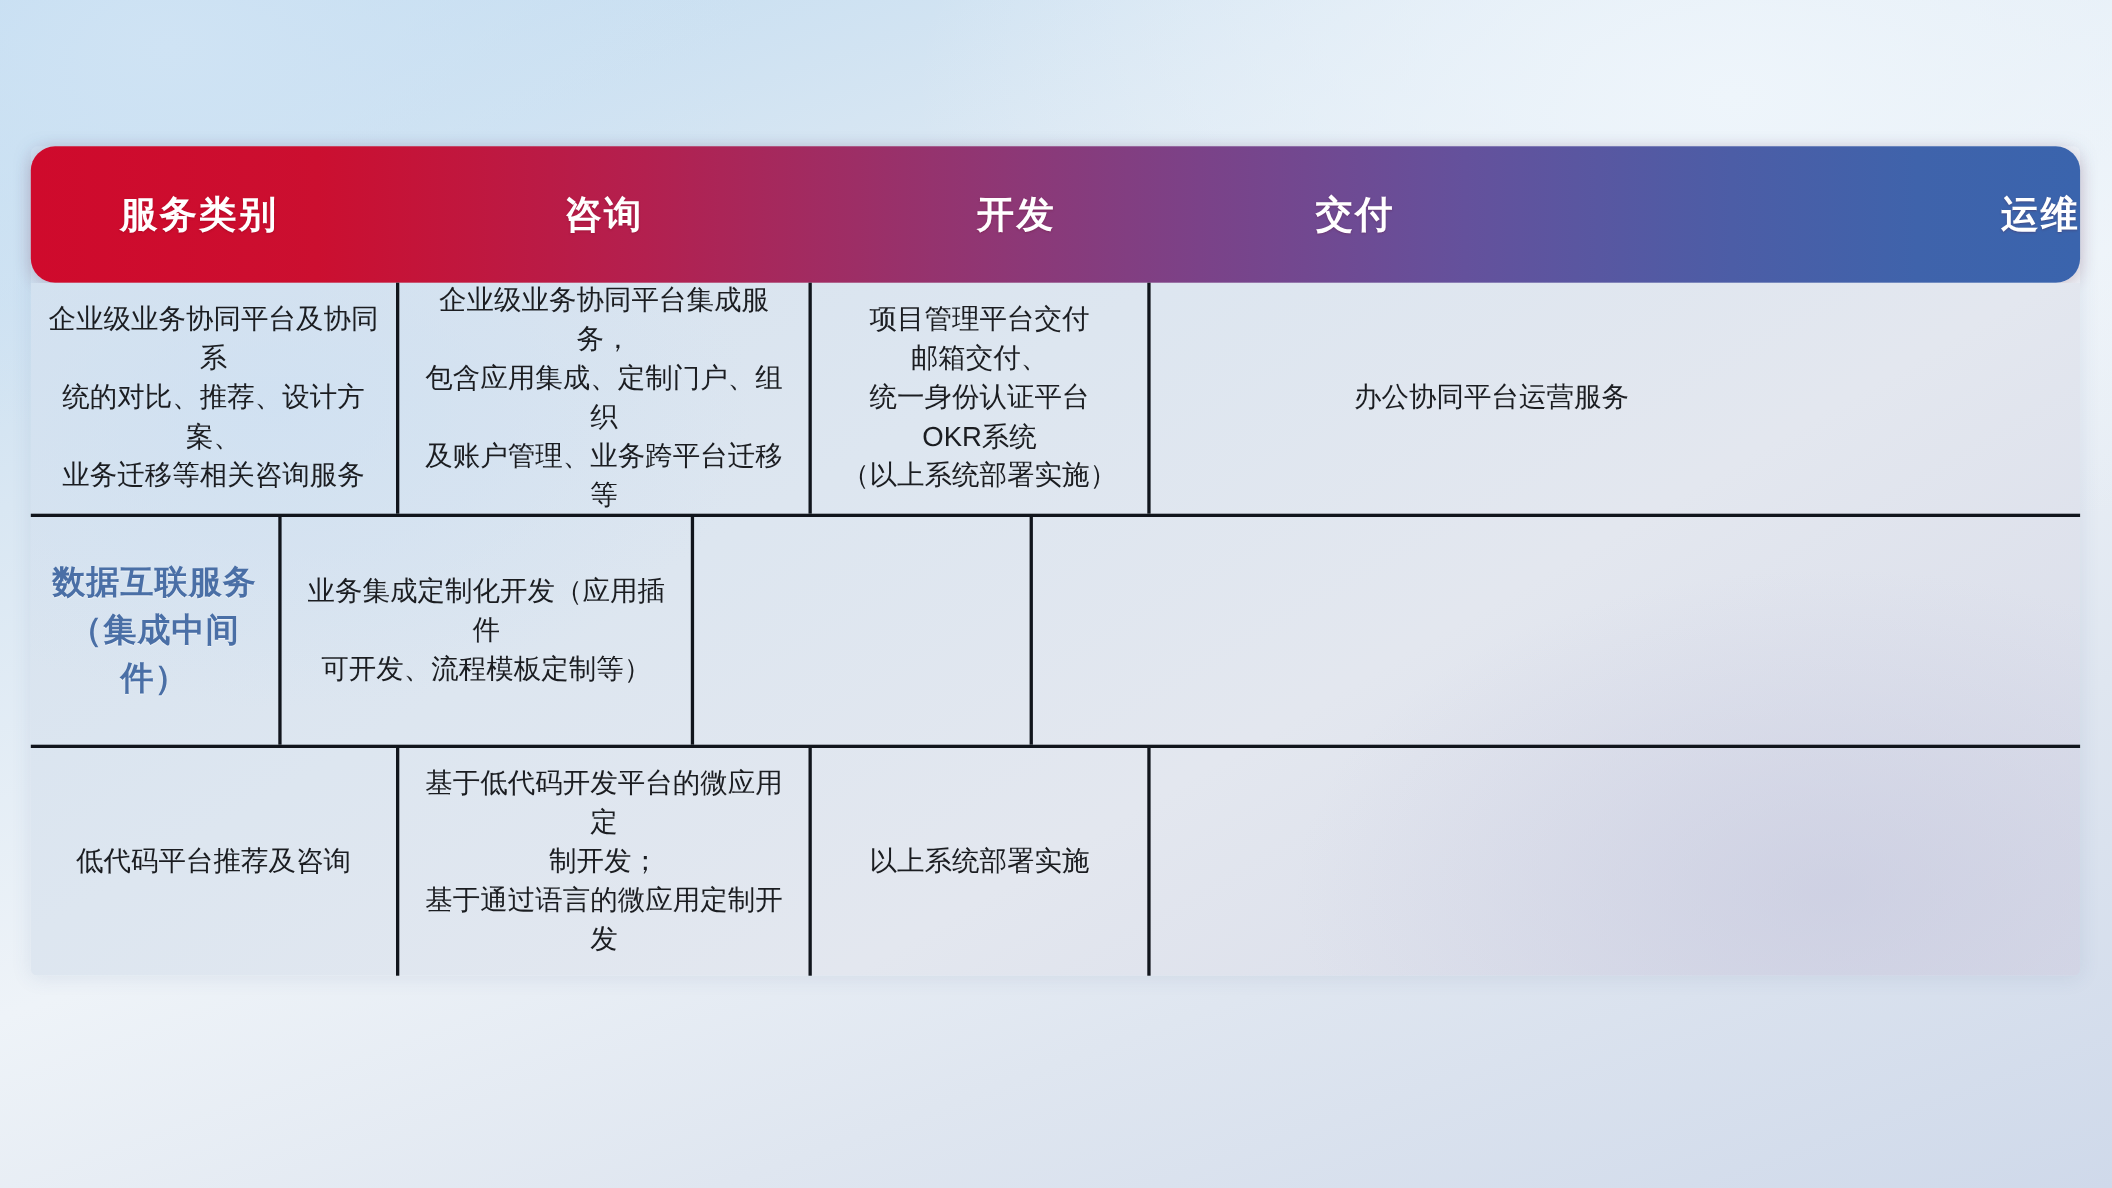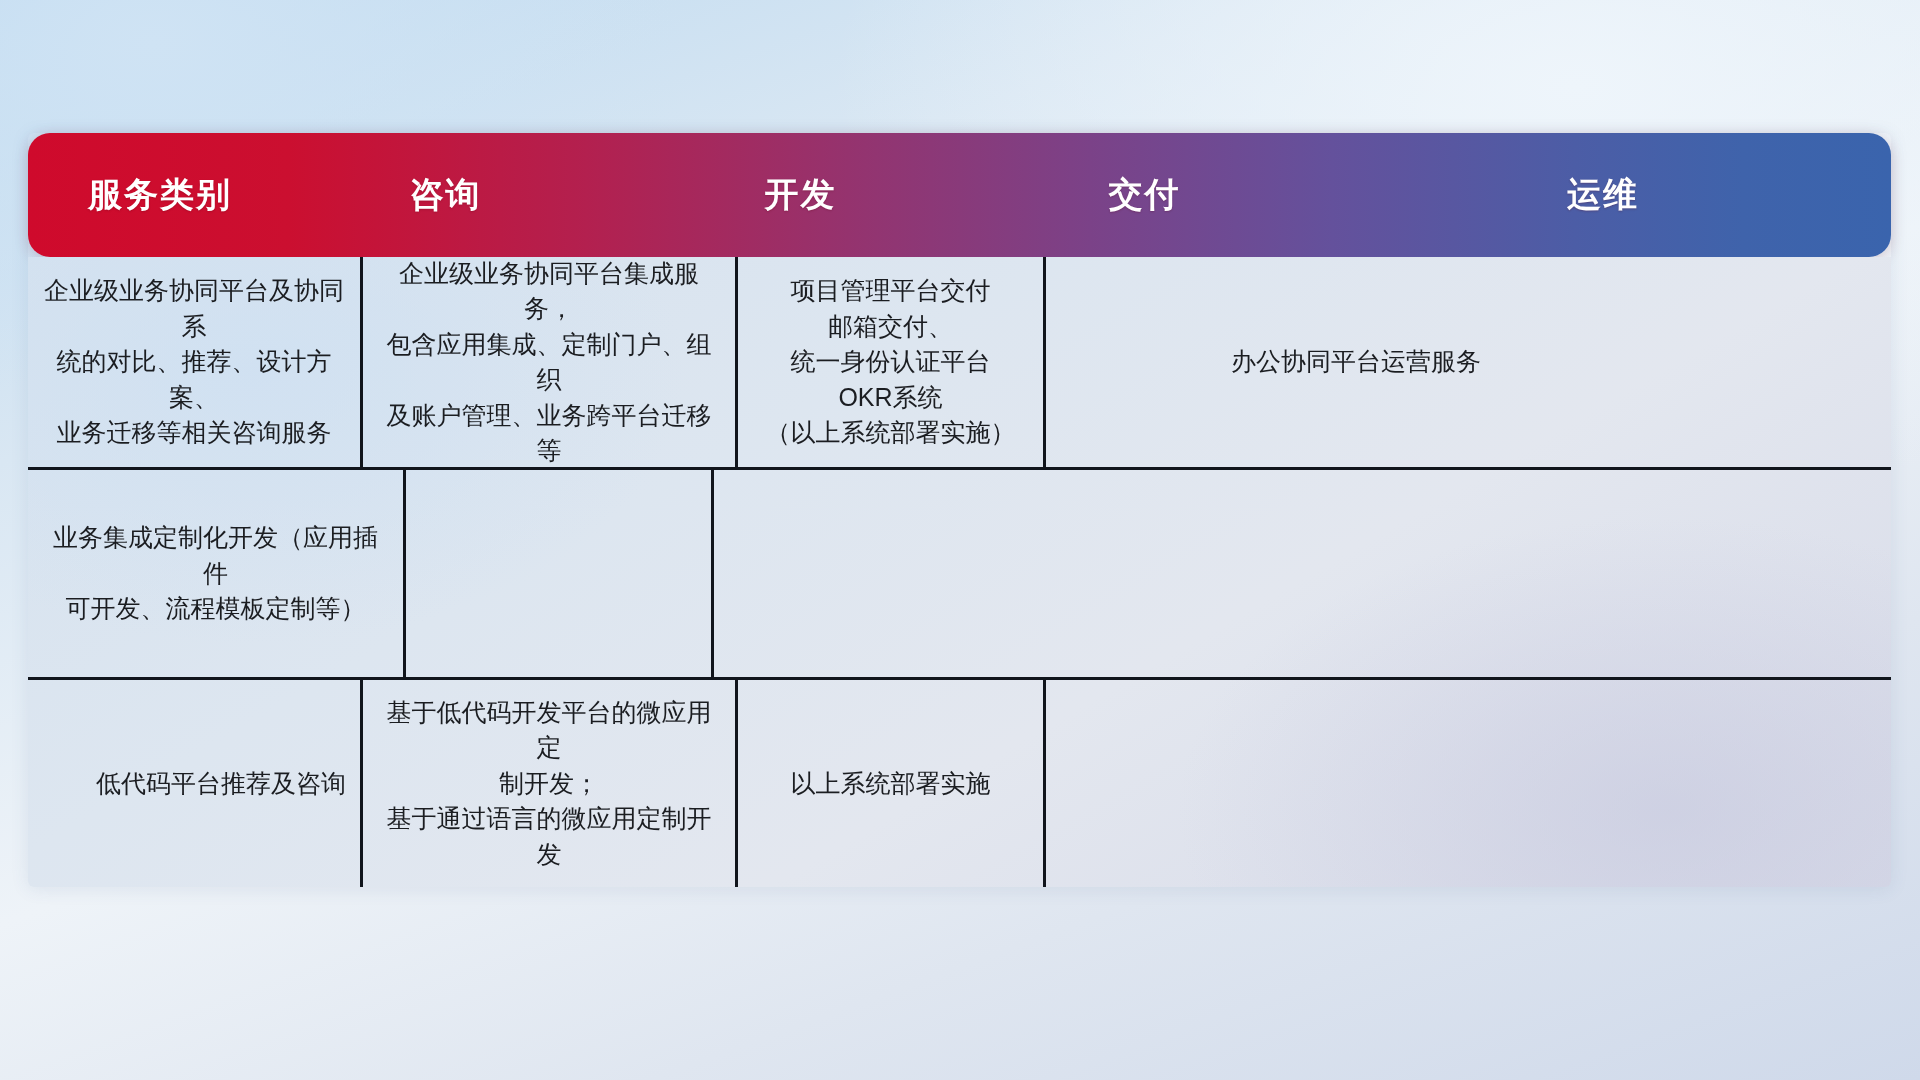--- a/index.html
+++ b/index.html
@@ -25,41 +25,41 @@
     display:flex;align-items:center;
     height:124px;
     border-radius:22px;
     background:linear-gradient(90deg,
       #cf0a2c 0%, #cb0f30 14%, #b3204f 30%, #95336e 44%,
       #7b4288 57%, #64519c 70%, #4c5da6 83%, #3f63ab 92%, #3a64ad 100%);
     box-shadow:0 3px 14px rgba(120,40,70,.22);
   }
   .th{
     color:#ffffff;font-weight:bold;font-size:34px;letter-spacing:2px;
-    text-align:center;text-shadow:0 1px 2px rgba(90,0,20,.25);margin-left:28px;
+    text-align:right;text-shadow:0 1px 2px rgba(90,0,20,.25);
   }
 
   
   .tbody{
     position:relative;
     background:
       radial-gradient(700px 420px at 88% 88%, rgba(196,198,221,.55) 0%, rgba(196,198,221,0) 70%),
       radial-gradient(600px 380px at 12% 18%, rgba(206,224,242,.75) 0%, rgba(206,224,242,0) 72%),
       linear-gradient(150deg,#d5e2ef 0%,#dde6f0 35%,#e3e7ef 62%,#d7dae8 100%);
     border-bottom-left-radius:6px;border-bottom-right-radius:6px;
   }
   .row{display:flex;align-items:stretch;position:relative;}
   .row + .row{border-top:3px solid #11151c;}
 
   .cell{
     display:flex;align-items:center;justify-content:center;
     padding:10px 14px;box-sizing:border-box;
   }
   .cell + .cell{border-left:3px solid #11151c;}
-  .cell.noline{border-left:none;justify-content:flex-end;}
+  .cell.noline{border-left:none;}
 
   .rowlabel{
     color:#4a6fa6;font-weight:bold;font-size:30px;line-height:1.45;
     text-align:center;letter-spacing:1px;
     text-shadow:0 1px 1px rgba(255,255,255,.55);
   }
   .body-text{
     color:#1b1d21;font-size:25px;line-height:1.42;text-align:center;
     white-space:pre-line;
   }
@@ -109,20 +109,24 @@
 统一身份认证平台
 OKR系统
 （以上系统部署实施）</div>
         </div>
         <div class="cell c4">
           <div class="body-text">办公协同平台运营服务</div>
         </div>
       </div>
 
       <div class="row r2">
+        <div class="cell c0 noline">
+          <div class="rowlabel">数据互联服务
+（集成中间件）</div>
+        </div>
         <div class="cell c2">
           <div class="body-text">业务集成定制化开发（应用插件
 可开发、流程模板定制等）</div>
         </div>
         <div class="cell c3">
           <div class="body-text"></div>
         </div>
         <div class="cell c4">
           <div class="body-text"></div>
         </div>

